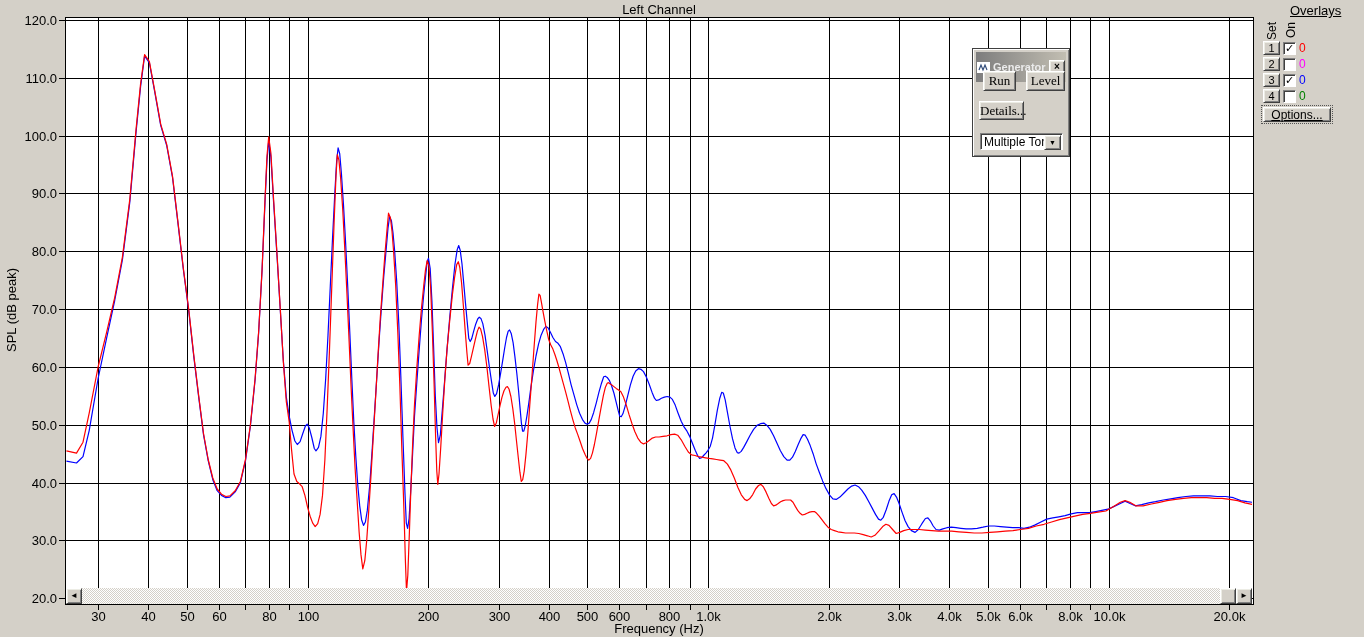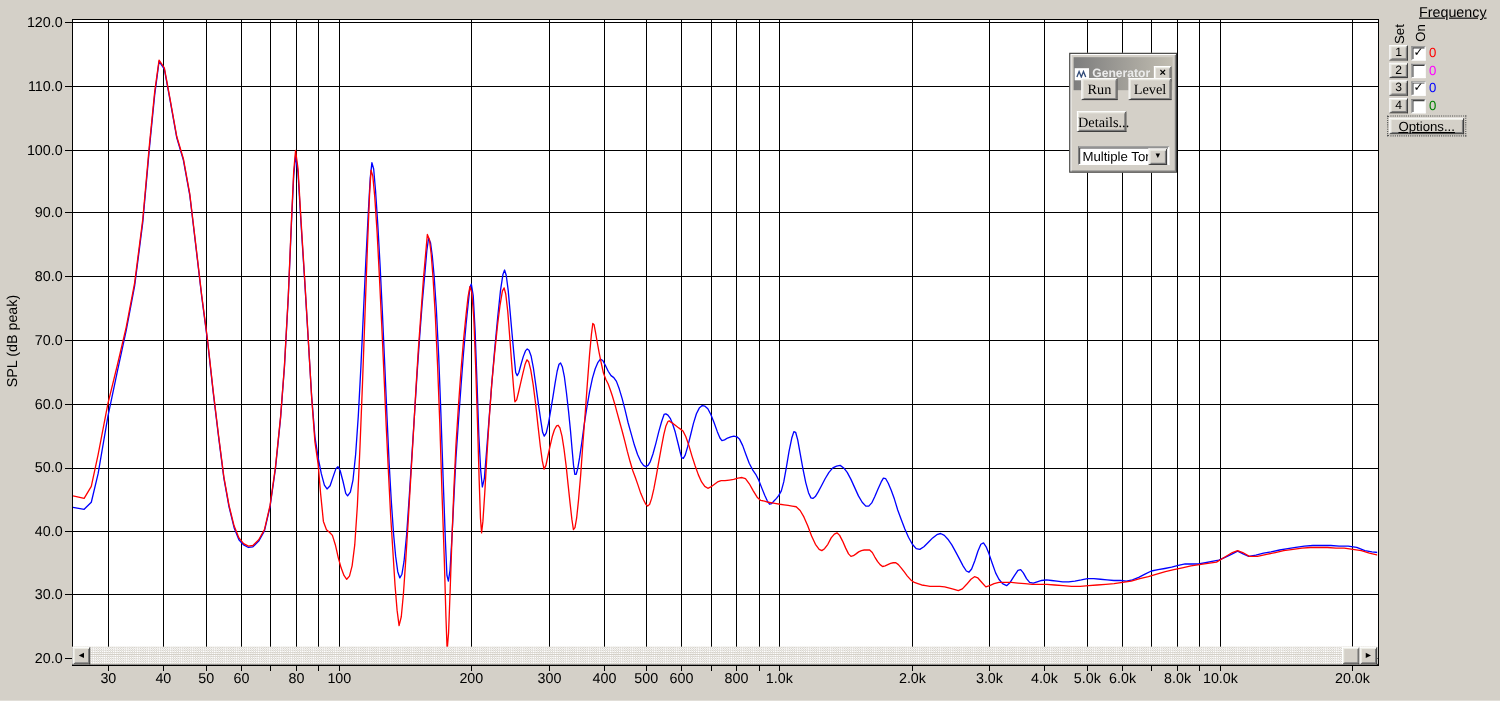--- a/index.html
+++ b/index.html
@@ -175,21 +175,23 @@
         <clipPath id="plotclip">
           <rect x="66" y="18" width="1186" height="585"></rect>
         </clipPath>
       </defs>
       <g clip-path="url(#plotclip)" fill="none">
         <path d="M66.4 461.2 L76.5 463.0 L83.0 456.6 L89.2 430.6 L98.1 378.5 L106.6 338.1 L114.7 300.5 L122.4 260.0 L129.8 202.2 L136.0 132.8 L140.6 86.5 L144.6 55.9 L149.4 62.8 L154.5 90.6 L160.7 125.3 L166.7 145.5 L172.5 177.3 L178.0 223.6 L183.4 269.8 L188.7 310.3 L193.8 356.6 L198.7 397.1 L203.5 434.6 L208.2 460.7 L212.8 479.7 L217.2 490.7 L221.5 495.4 L225.8 497.7 L229.9 497.1 L235.2 491.9 L240.4 482.6 L245.5 460.7 L250.4 426.0 L255.1 379.7 L258.6 333.4 L262.1 269.8 L265.0 202.2 L267.0 159.9 L268.7 141.4 L270.9 157.1 L273.6 202.2 L277.2 258.8 L280.3 310.3 L283.3 360.0 L286.3 397.1 L289.2 416.1 L292.1 430.6 L294.9 441.0 L297.3 444.5 L300.1 441.6 L302.8 433.5 L305.4 426.0 L307.2 424.2 L309.2 427.7 L311.8 437.5 L314.3 448.5 L316.0 450.8 L318.5 447.4 L320.9 436.4 L323.3 413.2 L325.7 378.5 L328.0 335.2 L330.3 286.0 L332.6 236.9 L334.8 193.5 L336.6 161.7 L338.1 147.8 L339.7 153.6 L341.4 173.2 L343.5 205.1 L345.6 242.6 L347.7 286.0 L349.8 332.3 L351.8 378.5 L353.8 421.9 L355.8 456.6 L357.8 485.5 L359.7 505.8 L361.6 519.7 L363.5 525.4 L365.4 522.0 L367.3 510.4 L369.7 485.5 L372.1 450.8 L374.5 413.2 L376.9 375.7 L379.2 339.2 L381.5 306.3 L383.7 277.3 L386.0 251.3 L388.0 228.2 L389.6 216.6 L391.4 220.7 L393.0 232.8 L394.6 250.2 L396.7 281.4 L398.8 323.6 L400.8 375.7 L402.9 436.4 L404.9 491.3 L406.3 523.1 L407.6 528.3 L409.1 518.5 L410.7 491.3 L412.6 453.7 L414.5 416.1 L416.9 381.4 L419.2 349.6 L421.4 320.7 L423.7 294.7 L425.5 277.3 L427.2 261.2 L428.5 258.3 L430.2 268.7 L431.9 300.5 L433.6 346.7 L435.3 395.9 L437.0 427.7 L438.5 442.7 L440.3 435.2 L442.3 410.4 L444.7 379.7 L447.0 349.6 L449.7 317.8 L452.4 288.9 L455.0 264.0 L457.2 249.6 L458.7 245.5 L460.2 250.2 L462.0 264.0 L463.7 283.1 L465.5 303.4 L467.2 321.9 L468.8 338.6 L470.2 341.5 L471.7 338.6 L473.7 331.1 L475.7 324.2 L477.7 319.0 L479.3 317.2 L480.9 318.4 L482.8 323.6 L485.0 335.2 L487.2 350.8 L489.4 367.0 L491.5 381.4 L493.3 393.0 L494.8 396.5 L496.6 393.6 L498.6 384.9 L500.6 373.3 L502.6 361.2 L504.6 348.5 L506.5 337.5 L508.2 331.1 L509.6 330.0 L511.2 333.4 L513.1 342.7 L514.9 356.6 L516.8 373.3 L518.6 391.3 L520.1 408.6 L521.4 423.1 L522.6 431.2 L523.8 431.2 L525.2 426.0 L526.9 416.1 L528.9 402.3 L531.0 386.6 L533.4 371.0 L536.0 356.0 L538.6 343.8 L541.1 335.2 L543.6 329.4 L545.8 326.5 L548.0 327.7 L550.4 332.3 L552.9 337.5 L555.5 341.5 L558.0 343.3 L560.4 346.7 L563.0 353.7 L565.6 362.4 L568.4 373.3 L571.0 384.3 L573.9 394.7 L576.7 404.6 L579.6 413.2 L582.5 419.6 L585.0 423.1 L587.1 424.2 L589.2 423.1 L591.2 419.6 L593.6 412.7 L596.3 402.8 L598.9 392.4 L601.5 383.2 L603.7 376.8 L605.3 376.2 L607.2 377.4 L609.3 380.3 L611.5 385.5 L613.9 393.0 L616.2 402.3 L618.3 410.9 L619.7 416.1 L621.2 416.7 L622.9 413.8 L625.1 406.3 L627.7 395.9 L630.4 384.9 L633.1 376.2 L635.7 371.0 L638.4 368.7 L640.9 369.3 L643.5 371.6 L646.2 376.8 L649.2 384.3 L652.1 392.4 L654.5 398.2 L656.3 400.5 L658.7 399.9 L661.4 398.2 L664.4 397.1 L667.2 396.5 L669.9 397.1 L672.4 399.4 L675.2 405.1 L678.1 413.2 L681.2 421.3 L684.2 427.1 L687.0 431.2 L689.7 436.4 L692.4 443.3 L695.2 450.3 L697.6 455.5 L699.6 458.4 L701.5 457.8 L703.6 455.5 L705.9 453.1 L708.0 450.3 L710.3 446.2 L712.5 438.1 L714.8 425.4 L717.3 410.4 L719.8 398.2 L721.7 392.4 L723.3 393.0 L725.2 399.9 L727.4 412.1 L729.9 426.0 L732.5 438.7 L735.0 447.9 L737.2 452.6 L739.0 453.1 L741.2 451.4 L743.7 447.4 L746.8 441.6 L750.1 435.2 L753.6 429.4 L757.1 425.4 L760.5 423.7 L763.8 423.1 L767.0 425.4 L770.2 429.4 L773.6 435.8 L777.0 443.3 L780.4 450.8 L783.8 456.6 L787.1 460.1 L789.8 460.1 L792.5 457.2 L795.3 451.4 L798.2 444.5 L801.1 438.1 L803.1 434.6 L805.2 435.2 L807.5 439.3 L810.2 445.6 L813.1 453.7 L816.1 463.6 L819.3 472.2 L822.6 480.9 L825.9 488.4 L829.4 494.8 L832.9 498.8 L836.2 499.4 L839.9 497.1 L844.0 493.0 L847.9 489.0 L851.7 486.1 L855.1 485.0 L858.5 486.7 L861.7 490.2 L865.3 495.4 L868.8 501.7 L872.2 508.1 L875.5 514.4 L878.5 519.1 L880.8 520.2 L883.3 517.3 L886.2 509.8 L889.0 501.1 L891.7 494.8 L894.1 493.6 L896.5 497.1 L899.1 503.5 L902.0 512.1 L905.1 520.8 L908.1 526.6 L911.4 530.6 L915.1 532.4 L918.3 529.5 L921.9 523.7 L925.4 518.5 L927.9 517.9 L930.3 520.8 L933.2 526.0 L936.0 529.5 L939.3 530.1 L942.9 528.9 L946.9 527.7 L951.3 527.2 L956.0 527.7 L960.9 528.3 L966.1 528.9 L971.5 528.9 L977.2 528.3 L983.0 527.2 L988.6 526.0 L994.4 526.0 L1000.4 526.6 L1006.4 527.2 L1012.6 527.7 L1018.8 527.7 L1024.0 528.3 L1029.5 527.2 L1035.2 524.9 L1040.9 522.0 L1046.7 519.1 L1052.8 517.9 L1058.9 516.8 L1065.1 515.6 L1071.2 513.9 L1077.4 512.7 L1083.5 512.7 L1089.6 512.7 L1095.7 511.6 L1101.8 510.4 L1108.0 509.2 L1114.2 506.4 L1120.3 503.5 L1125.1 501.1 L1130.1 503.5 L1135.2 505.8 L1141.7 504.6 L1148.7 502.9 L1155.5 501.7 L1163.3 500.0 L1170.7 498.8 L1177.9 497.7 L1185.9 496.5 L1193.5 495.9 L1201.8 495.9 L1209.8 495.9 L1217.4 496.5 L1225.6 496.5 L1233.4 497.7 L1240.8 500.6 L1247.2 501.7 L1252.6 502.3" stroke="#0000ff" stroke-width="1.2" stroke-linejoin="round"></path>
         <path d="M66.4 450.8 L76.5 453.1 L83.0 442.2 L89.2 413.2 L98.1 367.0 L106.6 332.3 L114.7 297.6 L122.4 257.1 L129.8 199.3 L136.0 129.9 L140.6 83.6 L144.6 54.7 L149.4 61.6 L154.5 89.4 L160.7 124.1 L166.7 144.3 L172.5 176.1 L178.0 222.4 L183.4 268.7 L188.7 309.1 L193.8 355.4 L198.7 395.9 L203.5 433.5 L208.2 459.5 L212.8 478.0 L217.2 489.0 L221.5 494.2 L225.8 496.5 L229.9 495.9 L235.2 490.7 L240.4 481.5 L245.5 459.5 L250.4 424.8 L255.1 378.5 L258.6 332.3 L262.1 268.7 L265.0 199.3 L267.0 155.9 L268.7 136.8 L270.9 153.0 L273.6 199.3 L277.2 257.1 L280.3 309.1 L283.3 361.2 L286.3 401.7 L289.2 421.9 L291.5 449.1 L294.0 474.0 L296.8 481.5 L299.5 483.8 L302.2 486.7 L304.9 495.4 L307.5 506.9 L310.1 516.2 L312.7 523.1 L315.2 526.6 L317.7 523.7 L320.1 514.4 L322.5 495.4 L324.9 459.5 L327.2 407.5 L329.5 349.6 L331.8 286.0 L334.1 222.4 L336.0 176.1 L337.3 154.7 L338.9 159.9 L340.7 179.0 L342.8 210.8 L344.9 251.3 L347.0 294.7 L349.1 341.0 L351.1 387.2 L353.2 430.6 L355.1 468.2 L357.1 500.0 L359.1 531.8 L361.0 554.9 L362.8 568.8 L364.8 560.7 L366.7 540.5 L368.5 514.4 L370.9 476.9 L373.3 436.4 L375.7 395.9 L378.0 355.4 L380.3 317.8 L382.6 286.0 L384.9 254.2 L386.9 231.1 L388.5 213.2 L390.4 217.8 L392.0 231.1 L393.6 251.3 L395.7 286.0 L397.8 332.3 L399.8 384.3 L401.8 447.9 L403.9 508.7 L405.4 560.7 L406.5 591.4 L407.8 575.2 L409.3 534.7 L410.7 494.2 L412.6 445.1 L414.5 404.6 L416.9 367.0 L419.2 335.2 L421.4 309.1 L423.7 286.0 L425.5 269.8 L427.2 260.6 L428.9 265.8 L430.7 288.9 L432.4 332.3 L434.1 384.3 L435.6 436.4 L436.8 471.1 L437.8 484.4 L439.0 474.0 L440.7 447.9 L442.7 413.2 L444.7 381.4 L447.0 349.6 L449.7 320.7 L452.4 294.7 L454.6 277.3 L456.7 264.6 L458.3 261.7 L459.8 267.5 L461.6 283.1 L463.4 306.3 L465.1 329.4 L466.9 352.5 L468.1 365.2 L469.7 363.5 L471.4 356.6 L473.4 347.9 L475.4 339.2 L477.4 331.1 L479.0 327.1 L480.6 328.8 L482.5 336.3 L484.7 349.6 L486.9 367.0 L489.1 387.2 L491.2 405.7 L493.0 419.0 L494.6 426.5 L496.3 423.1 L498.0 415.0 L500.0 405.7 L502.0 397.1 L504.0 390.7 L506.0 387.2 L507.4 386.6 L509.0 389.0 L510.9 396.5 L512.8 408.6 L514.7 423.7 L516.5 441.0 L518.3 457.8 L519.9 472.2 L521.3 481.5 L522.7 479.7 L524.2 471.1 L525.9 454.9 L527.9 431.7 L529.8 404.6 L532.0 375.7 L534.1 346.7 L536.0 321.9 L537.6 304.5 L538.9 294.1 L540.1 295.3 L541.3 301.6 L542.9 310.9 L544.7 320.7 L546.7 330.5 L548.6 339.2 L550.8 345.0 L552.9 349.1 L554.8 354.3 L556.7 360.0 L558.8 367.0 L561.0 375.1 L563.2 383.2 L565.6 391.8 L568.0 401.1 L570.3 410.4 L572.8 419.6 L575.2 427.7 L577.6 434.1 L580.0 441.0 L582.5 448.5 L585.0 454.3 L587.1 458.4 L588.8 460.1 L590.6 458.4 L592.4 453.1 L594.4 444.5 L596.6 432.9 L598.9 419.6 L601.2 406.9 L603.4 395.3 L605.4 387.2 L607.2 383.2 L608.4 382.6 L609.9 383.8 L611.8 384.9 L613.9 386.6 L616.2 388.4 L618.6 390.1 L620.9 391.8 L623.5 397.1 L626.3 405.1 L629.0 414.4 L632.0 423.7 L634.9 431.7 L637.8 438.1 L640.7 442.2 L643.5 443.9 L646.2 442.7 L649.2 440.4 L652.3 438.1 L655.6 437.0 L659.1 437.0 L663.0 436.4 L667.0 435.8 L670.9 434.6 L674.6 434.1 L677.7 435.2 L681.2 439.8 L684.8 446.2 L688.3 452.0 L691.6 454.9 L695.0 455.5 L698.5 456.6 L702.0 457.2 L705.6 457.8 L709.2 458.4 L712.8 458.9 L716.5 459.5 L720.1 460.1 L723.8 460.7 L727.4 464.1 L730.8 469.9 L734.3 478.0 L737.8 487.3 L741.3 494.8 L744.7 499.4 L747.1 500.6 L749.6 498.8 L752.6 494.8 L755.6 489.0 L758.5 485.5 L760.9 484.4 L763.3 486.7 L766.0 491.9 L768.8 498.3 L771.4 503.5 L773.6 505.8 L775.8 505.2 L778.2 503.5 L780.6 501.7 L783.1 500.6 L785.6 500.0 L788.1 500.0 L790.6 500.0 L793.0 502.3 L795.3 506.4 L797.7 510.4 L800.1 513.3 L802.3 515.0 L804.7 514.4 L807.1 513.3 L809.6 512.1 L812.0 511.6 L814.4 511.6 L816.7 513.3 L819.2 516.2 L821.9 519.7 L824.9 523.7 L828.0 527.2 L831.2 529.5 L834.4 530.6 L837.9 531.8 L841.6 532.4 L845.5 533.0 L849.8 533.0 L854.4 533.0 L858.8 533.5 L863.2 534.7 L867.4 535.8 L871.2 537.0 L874.9 535.3 L878.8 531.2 L882.7 526.6 L885.9 524.3 L889.0 525.4 L892.6 529.5 L896.2 533.5 L899.7 532.4 L903.7 530.6 L908.1 529.5 L913.6 529.5 L919.3 529.5 L925.4 530.1 L931.8 530.6 L938.4 531.2 L944.7 531.2 L951.7 531.2 L958.9 531.8 L966.5 532.4 L974.2 533.0 L981.9 533.0 L989.7 532.4 L997.4 531.8 L1005.2 531.2 L1012.9 530.6 L1020.5 529.5 L1028.4 528.3 L1036.2 526.0 L1044.0 524.3 L1051.6 522.0 L1059.4 519.7 L1067.1 517.9 L1074.8 516.2 L1082.7 514.4 L1090.4 513.3 L1098.1 512.1 L1105.9 511.0 L1113.6 506.4 L1120.3 502.3 L1125.1 500.6 L1129.8 502.3 L1135.8 505.8 L1143.1 505.8 L1151.4 504.0 L1159.4 502.3 L1167.0 500.6 L1175.5 499.4 L1183.6 498.3 L1191.3 497.7 L1198.7 497.7 L1206.8 497.7 L1214.6 498.3 L1222.0 498.3 L1229.9 499.4 L1237.6 500.6 L1244.9 502.9 L1252.6 504.6" stroke="#ff0000" stroke-width="1.2" stroke-linejoin="round"></path>
       </g>
     </svg>
 
+  <div class="chart-title">Left Channel</div>
   <div class="ylabel">SPL (dB peak)</div>
+  <div class="xlabel">Frequency (Hz)</div>
 
   <div class="hscroll">
     <div class="sb-btn sb-left raised">
       <span>◄</span>
     </div>
     <div class="sb-thumb"></div>
     <div class="sb-btn sb-right raised">
       <span>►</span>
     </div>
   </div>
@@ -207,21 +209,21 @@
     <button class="raised btn-run">Run</button>
     <button class="raised btn-level">Level</button>
     <button class="raised btn-details">Details...</button>
     <div class="dropdown sunken">
       <span class="dd-text">Multiple Ton</span>
       <span class="dd-btn raised">▼</span>
     </div>
   </div>
 
   <div>
-    <div class="ov-title">Frequency</div>
+    <div class="ov-title">Overlays</div>
     <div class="vlabel" style="left:1265px;top:40px;">Set</div>
     <div class="vlabel" style="left:1284px;top:38px;">On</div>
 
     <div class="ov-row" style="top:41px;">
       <button class="raised ov-num">1</button>
       <span class="checkbox sunken">
           <span class="check">✓</span>
         </span>
       <span class="ov-val" style="color: rgb(255, 0, 0);">0</span>
     </div>

